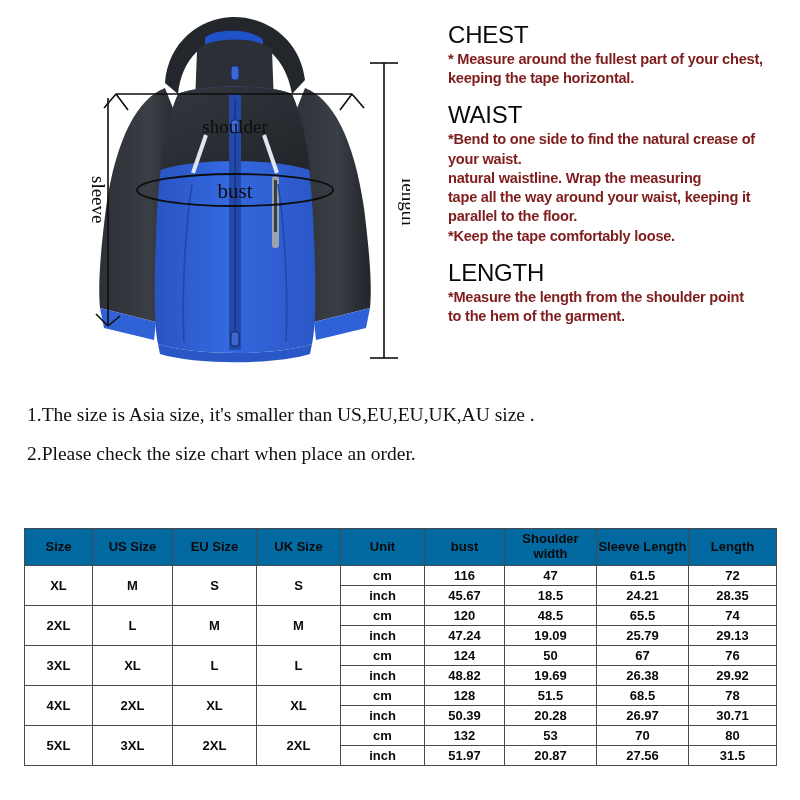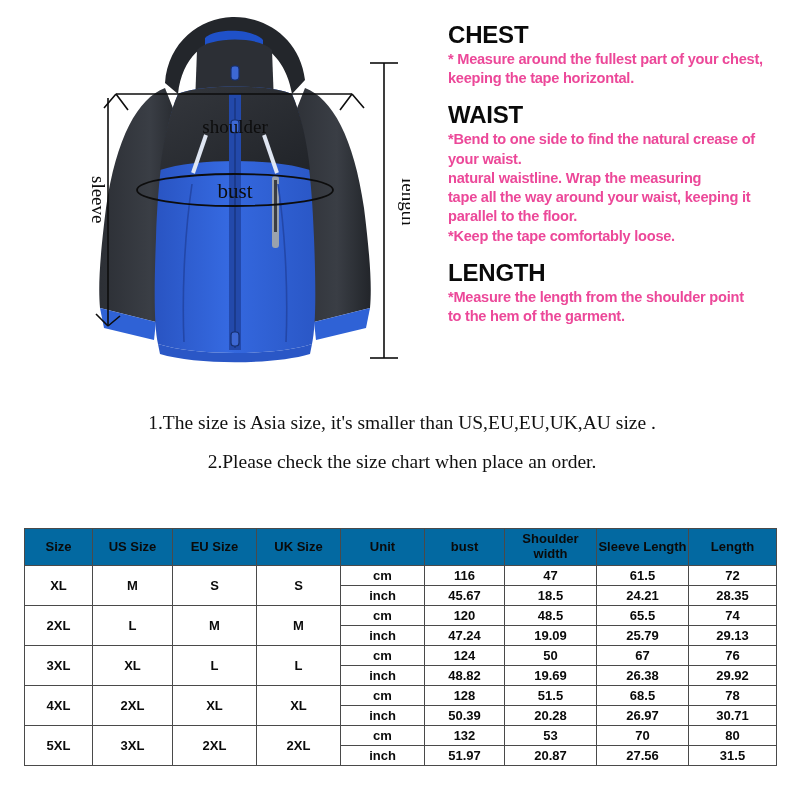--- a/index.html
+++ b/index.html
@@ -49,50 +49,49 @@
   
   #measure-instructions {
     position: absolute;
     left: 448px; top: 22px;
     width: 340px;
   }
   .measure-block { margin-bottom: 14px; }
   .measure-heading {
     font-family: "Liberation Sans", sans-serif;
     font-size: 24px;
-    font-weight: 700;
+    font-weight: 400;
     color: #0a0a0a;
     letter-spacing: -0.2px;
     line-height: 1.12;
     margin: 0 0 1px 0;
   }
   .measure-line {
     font-family: "Liberation Sans", sans-serif;
     font-size: 14.6px;
     font-weight: 600;
-    color: #ec4899;
+    color: #7f1d1d;
     line-height: 1.32;
     margin: 0;
     letter-spacing: -0.25px;
   }
 
   
   #notes-list {
     position: absolute;
     left: 27px; top: 405px;
     width: 750px;
   }
   .note-item {
     font-family: "Liberation Serif", serif;
     font-size: 19.5px;
     color: #111111;
     line-height: 1.0;
-    margin: 8px 0 19px 0;
+    margin: 0 0 19px 0;
     white-space: nowrap;
-    text-align: center;
   }
 
   
   #size-table-wrap {
     position: absolute;
     left: 24px; top: 528px;
     width: 752px;
   }
   table.size-table {
     border-collapse: collapse;

